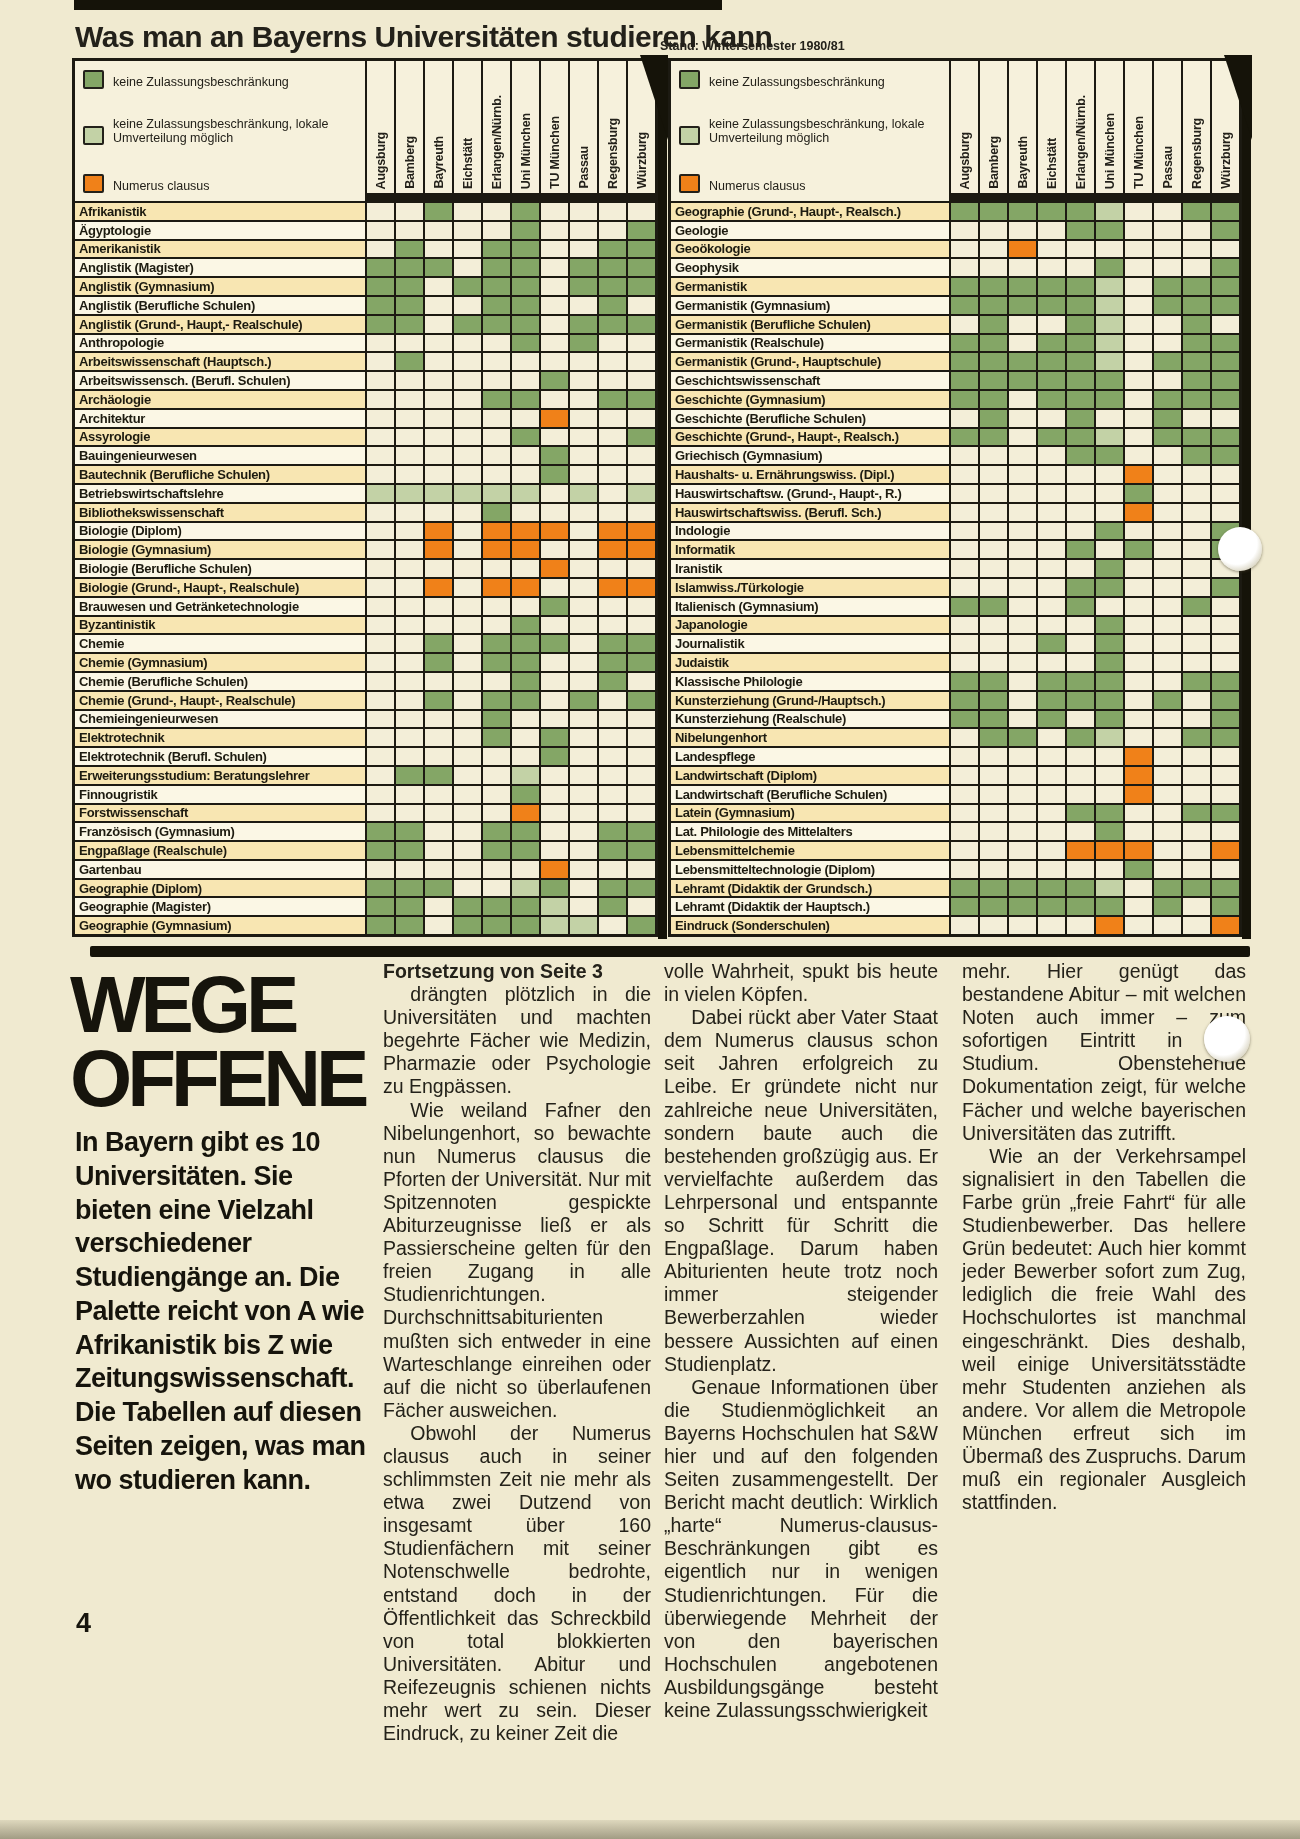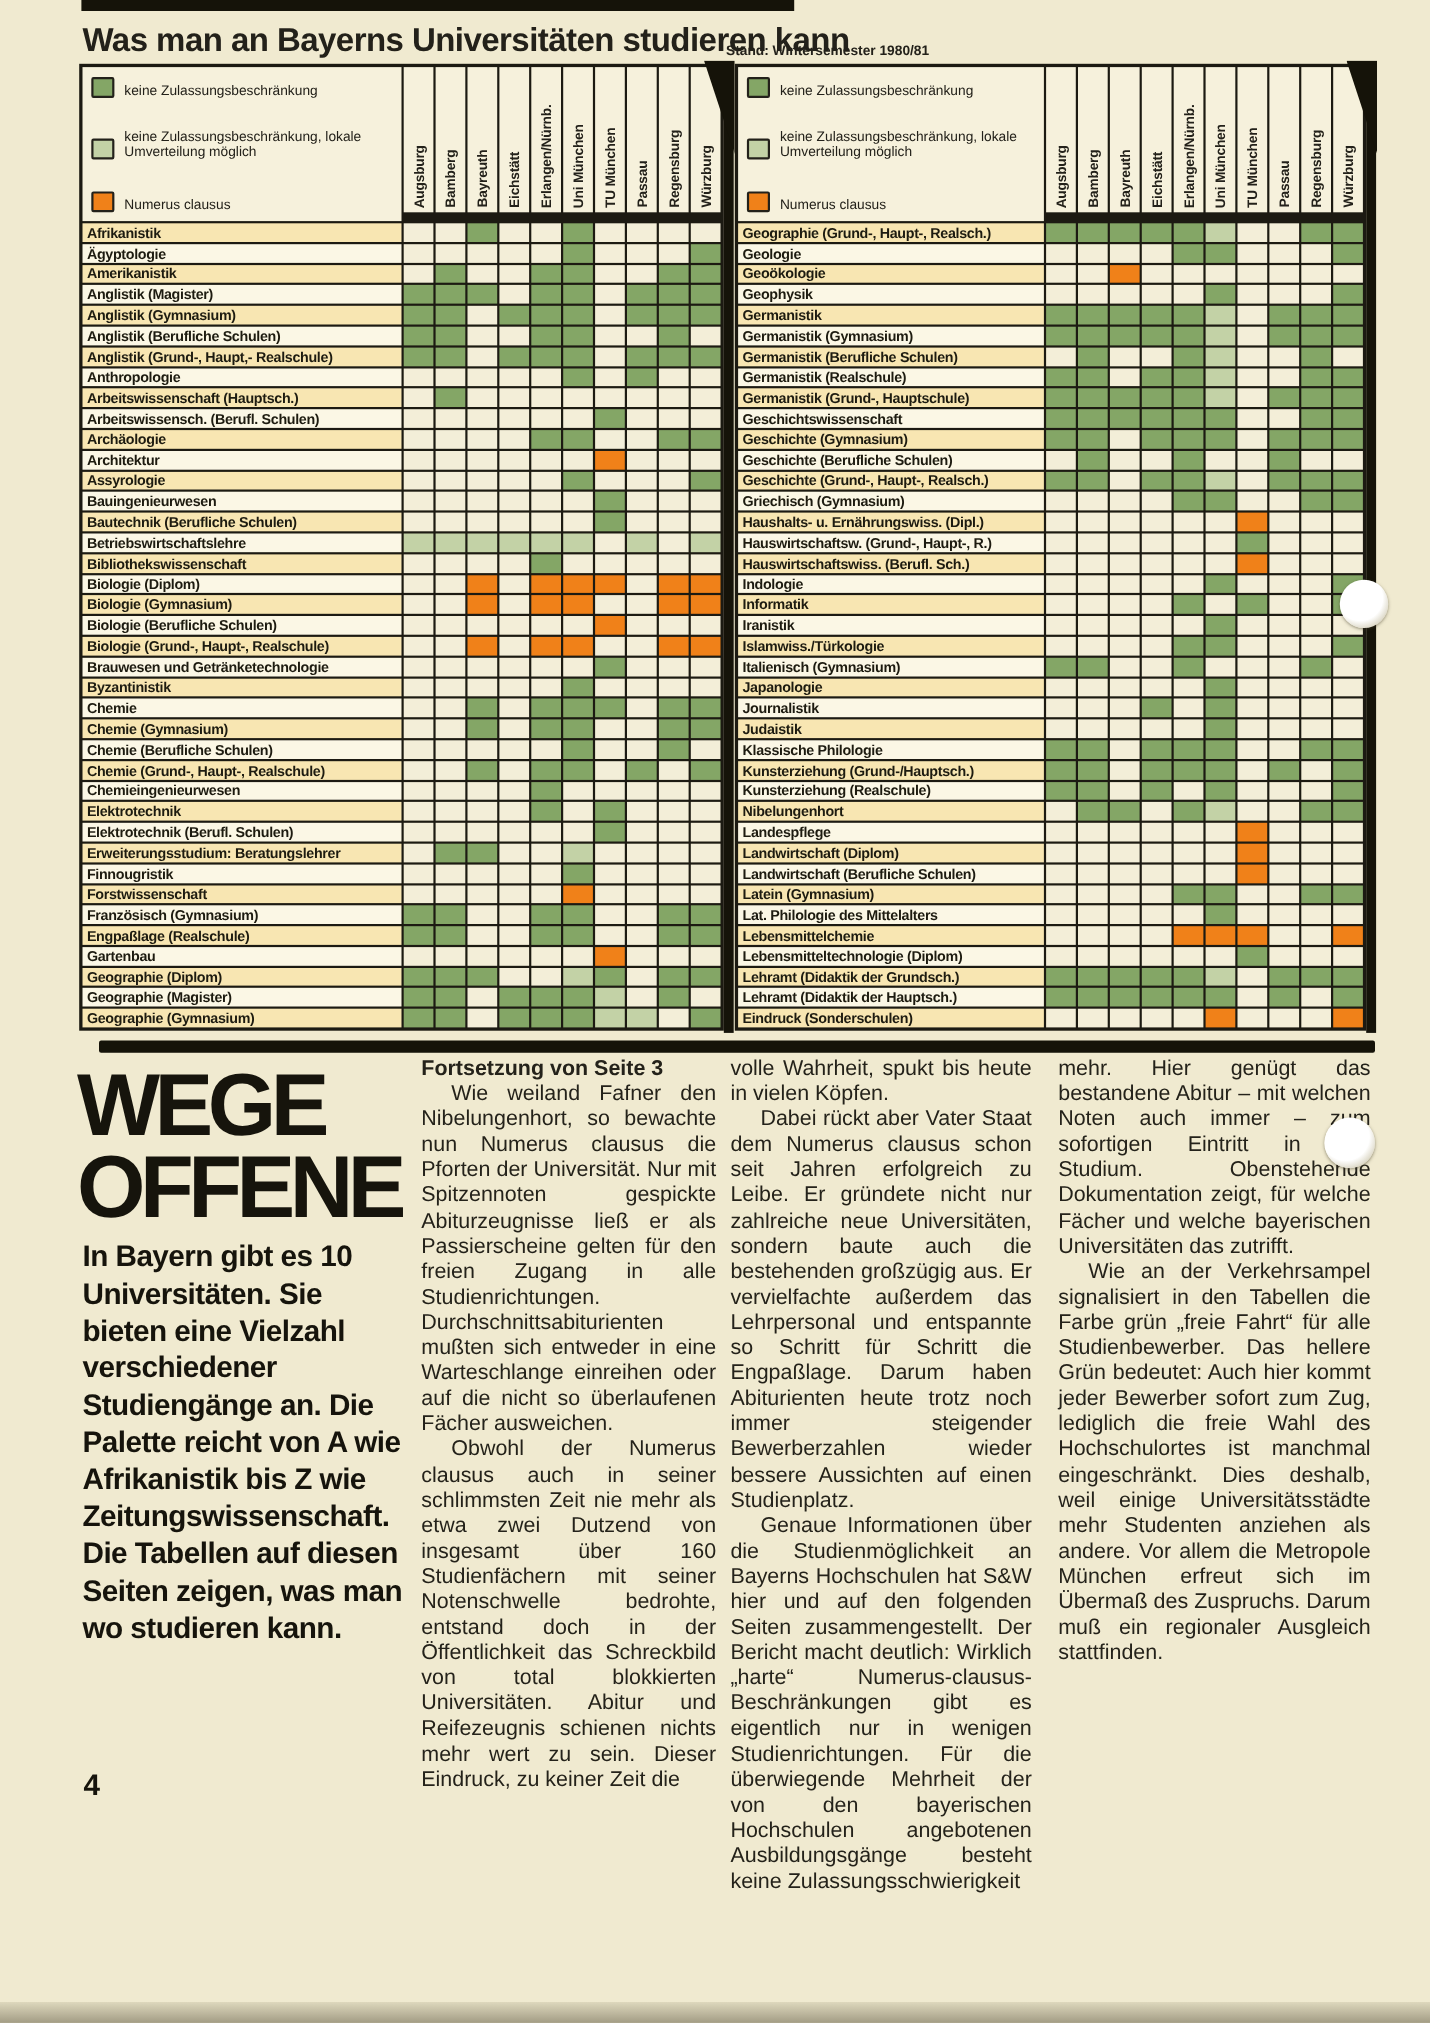--- a/index.html
+++ b/index.html
@@ -1034,20 +1034,21 @@
 <div class="abs mid-bar"></div>
 
 <div class="abs headline">
   <div>WEGE</div>
   <div>OFFENE</div>
 </div>
 <div class="abs intro">In Bayern gibt es 10 Universitäten. Sie bieten eine Vielzahl verschiedener Studiengänge an. Die Palette reicht von A wie Afrikanistik bis Z wie Zeitungswissenschaft. Die Tabellen auf diesen Seiten zeigen, was man wo studieren kann.</div>
 
 <div class="abs body-col col1" id="col1">
   <p class="lead">Fortsetzung von Seite 3</p>
+<p>drängten plötzlich in die Universitäten und machten begehrte Fächer wie Medizin, Pharmazie oder Psychologie zu Engpässen.</p>
     <p>Wie weiland Fafner den Nibelungenhort, so bewachte nun Numerus clausus die Pforten der Universität. Nur mit Spitzennoten gespickte Abiturzeugnisse ließ er als Passierscheine gelten für den freien Zugang in alle Studienrichtungen. Durchschnittsabiturienten mußten sich entweder in eine Warteschlange einreihen oder auf die nicht so überlaufenen Fächer ausweichen.</p>
     <p>Obwohl der Numerus clausus auch in seiner schlimmsten Zeit nie mehr als etwa zwei Dutzend von insgesamt über 160 Studienfächern mit seiner Notenschwelle bedrohte, entstand doch in der Öffentlichkeit das Schreckbild von total blokkierten Universitäten. Abitur und Reifezeugnis schienen nichts mehr wert zu sein. Dieser Eindruck, zu keiner Zeit die</p>
   </div>
 <div class="abs body-col col2" id="col2">
     <p>volle Wahrheit, spukt bis heute in vielen Köpfen.</p>
     <p>Dabei rückt aber Vater Staat dem Numerus clausus schon seit Jahren erfolgreich zu Leibe. Er gründete nicht nur zahlreiche neue Universitäten, sondern baute auch die bestehenden großzügig aus. Er vervielfachte außerdem das Lehrpersonal und entspannte so Schritt für Schritt die Engpaßlage. Darum haben Abiturienten heute trotz noch immer steigender Bewerberzahlen wieder bessere Aussichten auf einen Studienplatz.</p>
     <p>Genaue Informationen über die Studienmöglichkeit an Bayerns Hochschulen hat S&amp;W hier und auf den folgenden Seiten zusammengestellt. Der Bericht macht deutlich: Wirklich „harte“ Numerus-clausus-Beschränkungen gibt es eigentlich nur in wenigen Studienrichtungen. Für die überwiegende Mehrheit der von den bayerischen Hochschulen angebotenen Ausbildungsgänge besteht keine Zulassungsschwierigkeit</p>
   </div>
 <div class="abs body-col col3" id="col3">
     <p>mehr. Hier genügt das bestandene Abitur – mit welchen Noten auch immer – zum sofortigen Eintritt in das Studium. Obenstehende Dokumentation zeigt, für welche Fächer und welche bayerischen Universitäten das zutrifft.</p>

